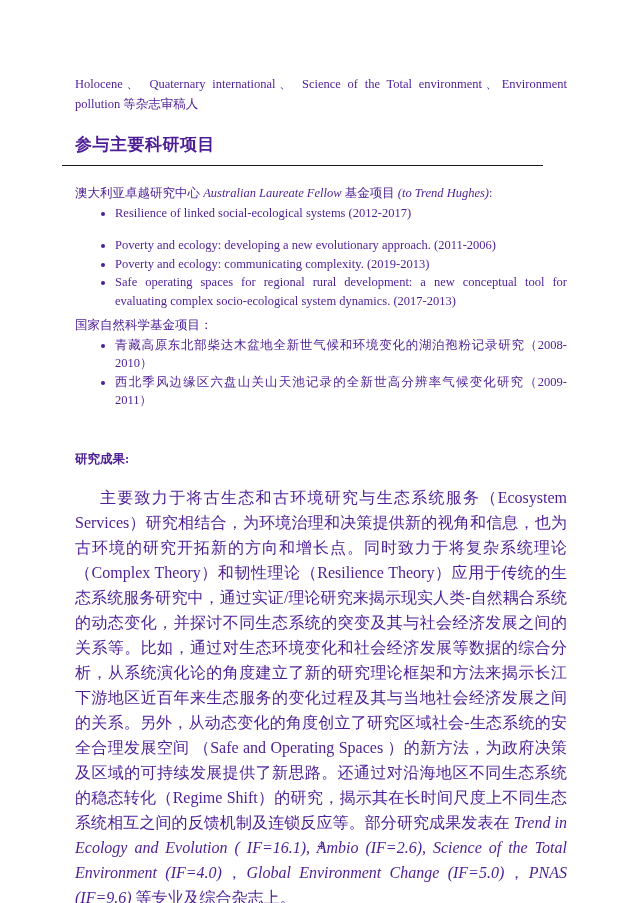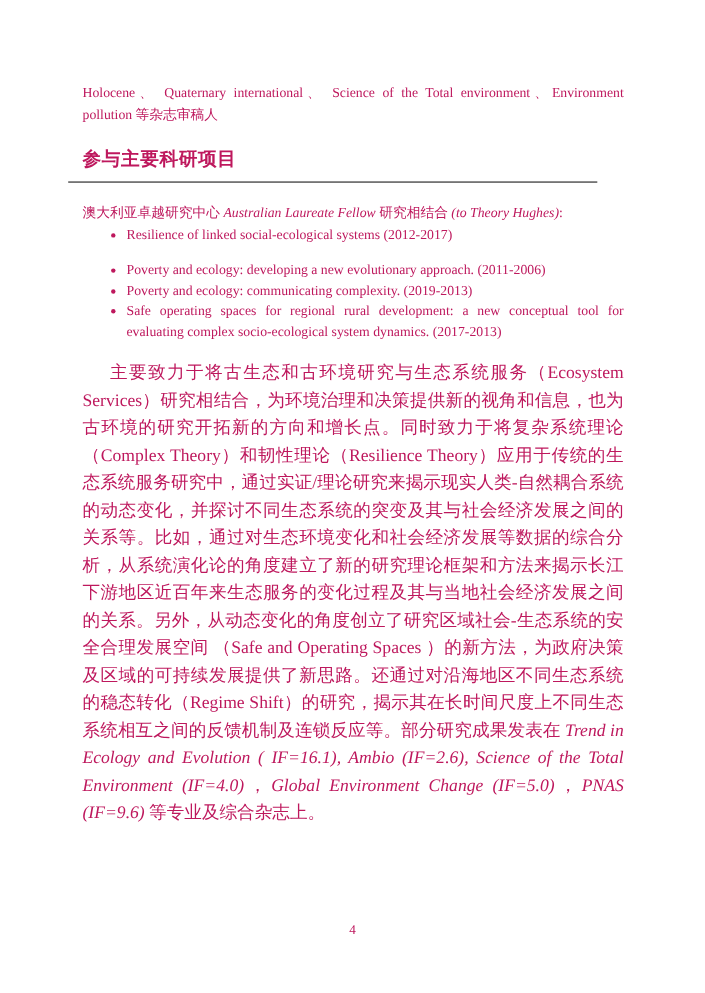--- a/index.html
+++ b/index.html
@@ -6,21 +6,21 @@
     margin: 0;
     padding: 0;
     background: #ffffff;
   }
   .page {
     position: relative;
     width: 641px;
     height: 903px;
     background: #ffffff;
     font-family: "Liberation Serif", "DejaVu Serif", serif;
-    color: #be185d;
+    color: #4c1d95;
     overflow: hidden;
   }
   .content {
     position: absolute;
     left: 75px;
     top: 74px;
     width: 492px;
   }
   .note {
     margin: 0;
@@ -87,34 +87,42 @@
 
 <div class="page">
   <div class="content">
 
     <p class="note">Holocene、 Quaternary international、 Science of the Total environment、Environment pollution 等杂志审稿人</p>
 
     <h2 class="proj-heading">参与主要科研项目</h2>
     <div class="heading-rule"></div>
 
     <div class="group g1">
-      <p class="group-title"><span>澳大利亚卓越研究中心 </span><i>Australian Laureate Fellow</i><span> 研究相结合 </span><i>(to Theory Hughes)</i><span>:</span></p>
+      <p class="group-title"><span>澳大利亚卓越研究中心 </span><i>Australian Laureate Fellow</i><span> 基金项目 </span><i>(to Trend Hughes)</i><span>:</span></p>
       <ul class="bullets">
         <li>Resilience of linked social-ecological systems  (2012-2017)</li>
       </ul>
     </div>
 
     <div class="group g2">
       <ul class="bullets">
         <li>Poverty and ecology: developing a new evolutionary approach. (2011-2006)</li>
         <li>Poverty and ecology: communicating complexity. (2019-2013)</li>
         <li>Safe operating spaces for regional rural development: a new conceptual tool for evaluating complex socio-ecological system dynamics. (2017-2013)</li>
       </ul>
     </div>
 
+    <div class="group g3">
+      <p class="group-title"><span>国家自然科学基金项目：</span></p>
+      <ul class="bullets">
+        <li>青藏高原东北部柴达木盆地全新世气候和环境变化的湖泊孢粉记录研究（2008-2010）</li>
+        <li>西北季风边缘区六盘山关山天池记录的全新世高分辨率气候变化研究（2009-2011）</li>
+      </ul>
+    </div>
 
+    <h3 class="results-heading">研究成果:</h3>
 
     <p class="results-para"><span>主要致力于将古生态和古环境研究与生态系统服务（Ecosystem Services）研究相结合，为环境治理和决策提供新的视角和信息，也为古环境的研究开拓新的方向和增长点。同时致力于将复杂系统理论（Complex Theory）和韧性理论（Resilience Theory）应用于传统的生态系统服务研究中，通过实证/理论研究来揭示现实人类-自然耦合系统的动态变化，并探讨不同生态系统的突变及其与社会经济发展之间的关系等。比如，通过对生态环境变化和社会经济发展等数据的综合分析，从系统演化论的角度建立了新的研究理论框架和方法来揭示长江下游地区近百年来生态服务的变化过程及其与当地社会经济发展之间的关系。另外，从动态变化的角度创立了研究区域社会-生态系统的安全合理发展空间 （Safe and Operating Spaces ）的新方法，为政府决策及区域的可持续发展提供了新思路。还通过对沿海地区不同生态系统的稳态转化（Regime Shift）的研究，揭示其在长时间尺度上不同生态系统相互之间的反馈机制及连锁反应等。部分研究成果发表在 </span><i>Trend in Ecology and Evolution ( IF=16.1), Ambio (IF=2.6), Science of the Total Environment (IF=4.0)</i><span>，</span><i>Global Environment Change  (IF=5.0)</i><span>，</span><i>PNAS (IF=9.6)</i><span> 等专业及综合杂志上。</span></p>
 
   </div>
 
   <div class="page-number">4</div>
 </div>
 
 </body></html>

